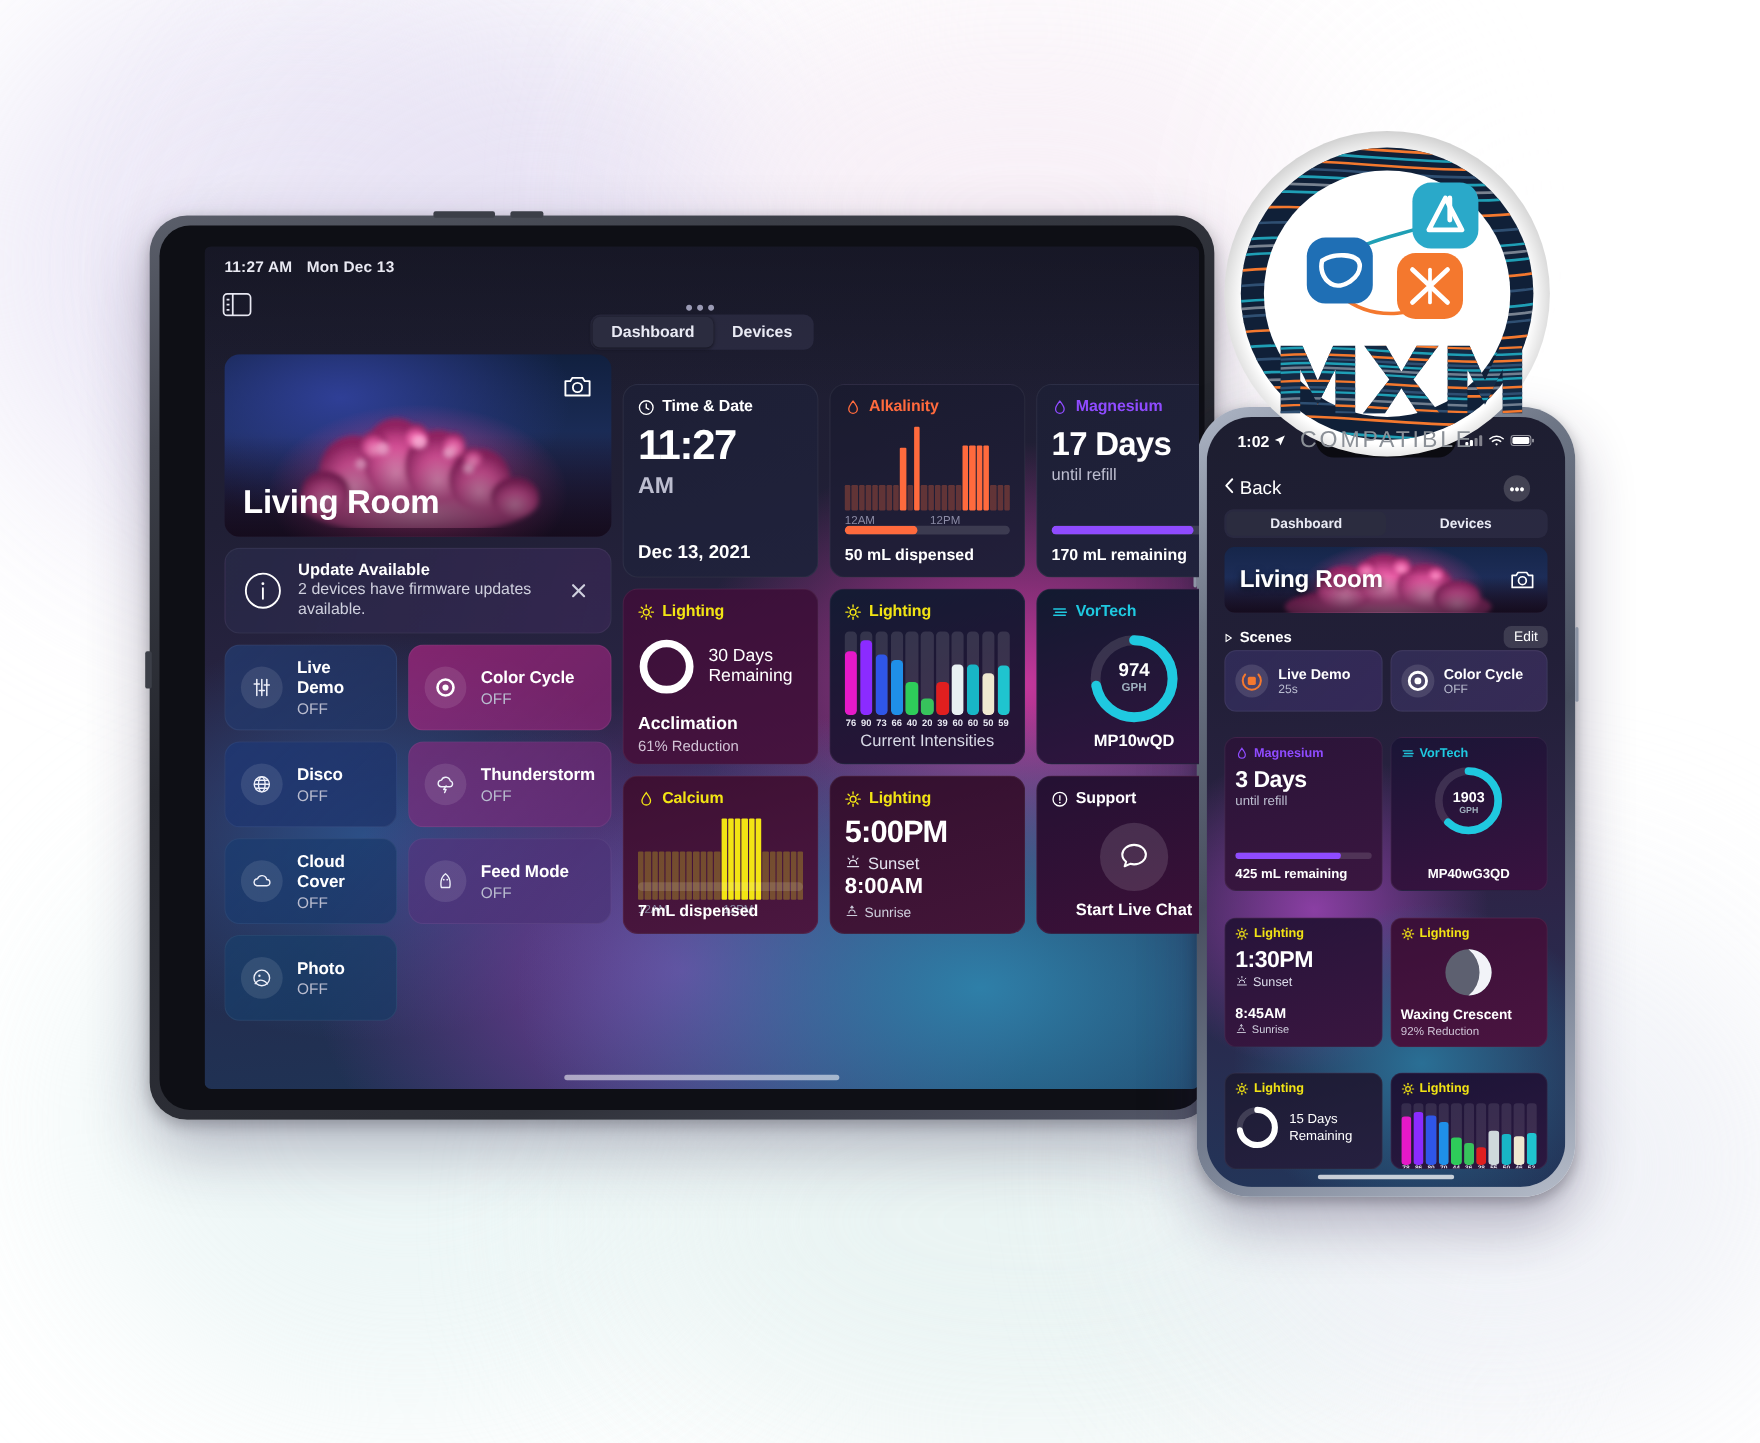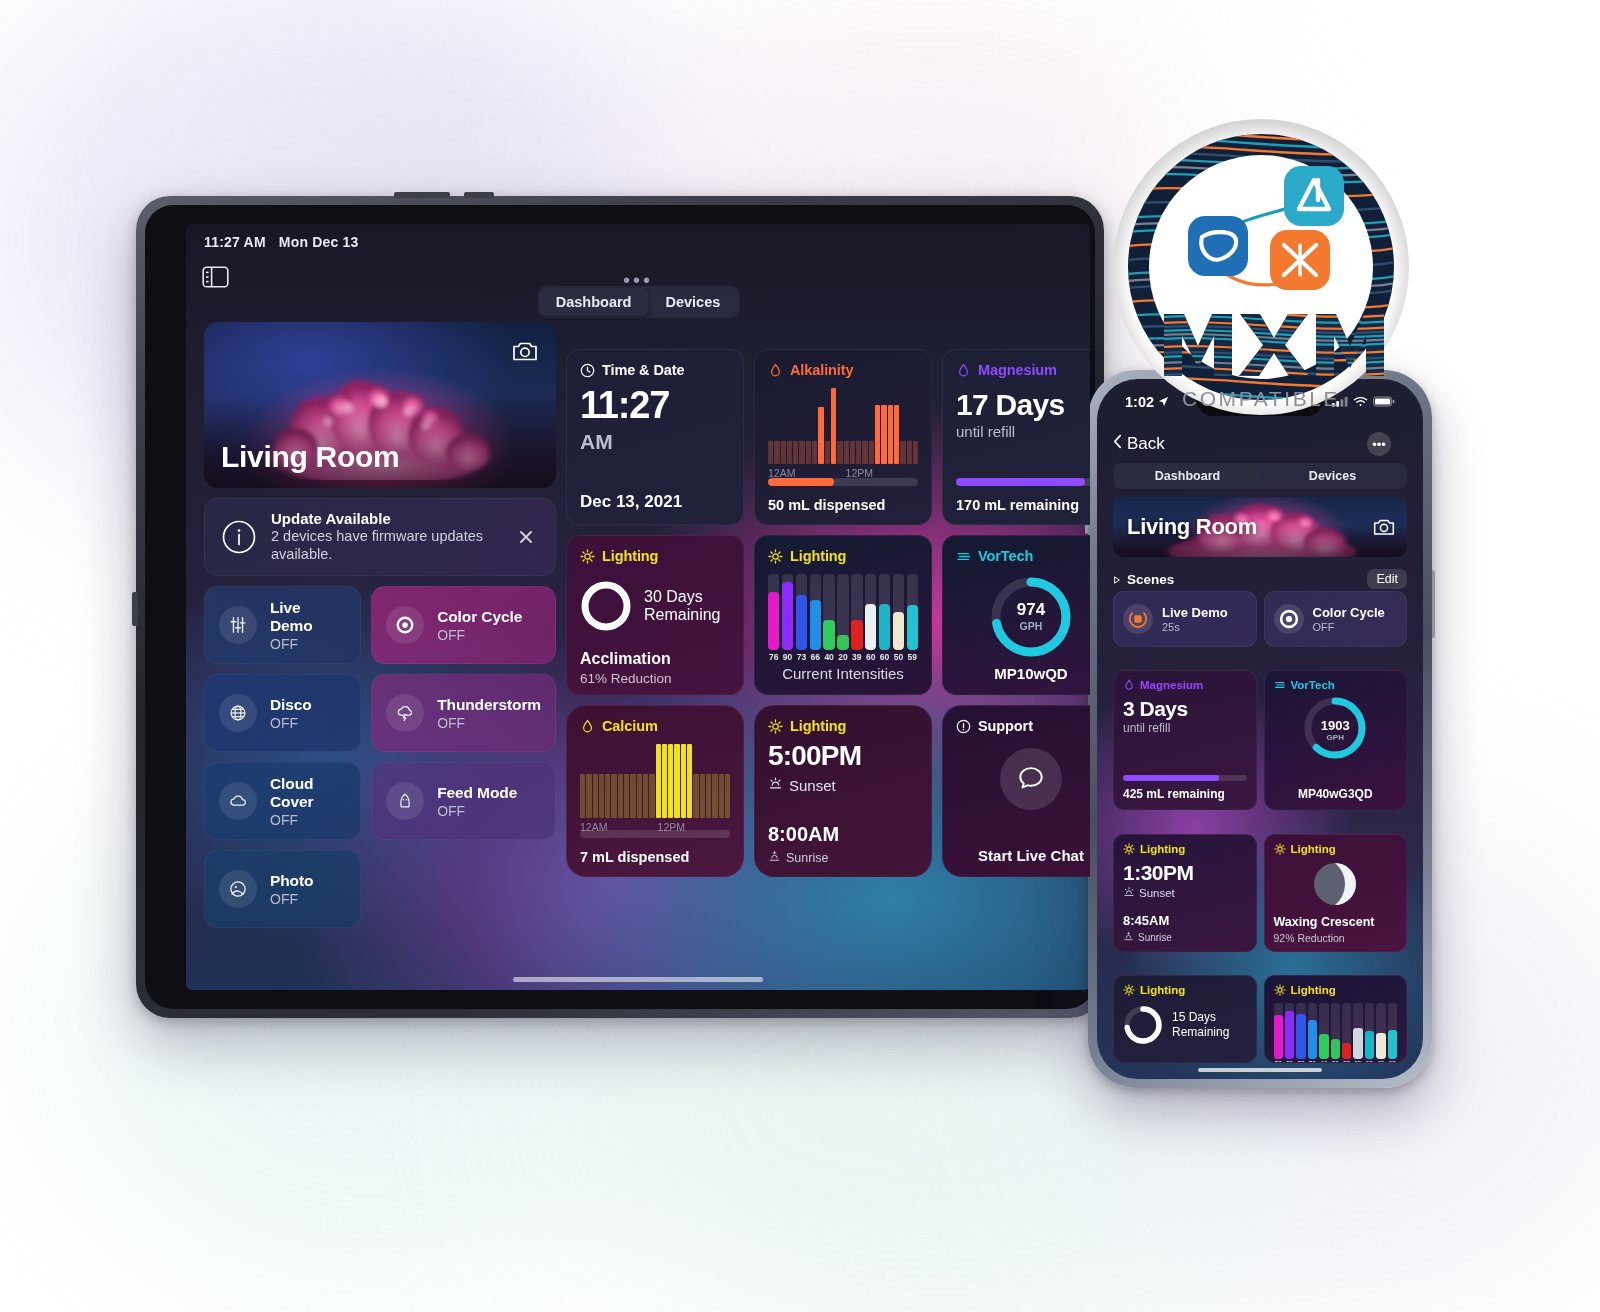--- a/index.html
+++ b/index.html
@@ -111,21 +111,21 @@
   .sc-blue3  { background:linear-gradient(135deg, rgba(28,60,112,.80), rgba(26,56,104,.74)); }
   .sc-pur    { background:linear-gradient(135deg, rgba(84,52,126,.72), rgba(72,50,116,.68)); }
   .sc-blue4  { background:linear-gradient(135deg, rgba(26,62,106,.80), rgba(24,58,100,.74)); }
 
   
   .wcol { position:absolute; top:0; width:178px;margin-top:27px; }
   .wcard { border-radius:14px; padding:12px 13px; position:relative; overflow:hidden;
            border:1px solid rgba(255,255,255,.06); }
   .wcard.h1 { height:176px; }
   .wcard.h2 { height:160px; }
-  .wcard.h3 { height:172px;border-radius:20px; }
+  .wcard.h3 { height:144px; }
   .w-dark   { background:linear-gradient(165deg,#1d1f35 0%, #20223c 100%); }
   .w-dark2  { background:linear-gradient(165deg,#1a1b2f 0%, #221f3a 100%); }
   .w-plum   { background:linear-gradient(165deg,#3a1039 0%, #46133f 100%); }
   .w-plum2  { background:linear-gradient(165deg,#3d1033 0%, #4b1740 100%); }
   .w-plum3  { background:linear-gradient(165deg,#33102f 0%, #431538 100%); }
   .w-navy   { background:linear-gradient(165deg,#141b33 0%, #2a1338 100%); }
   .w-navy2  { background:linear-gradient(165deg,#121a30 0%, #331340 100%); }
   .w-supp   { background:linear-gradient(165deg,#241133 0%, #3d1038 100%); }
 
   .whead { display:flex; align-items:center; gap:7px; }

